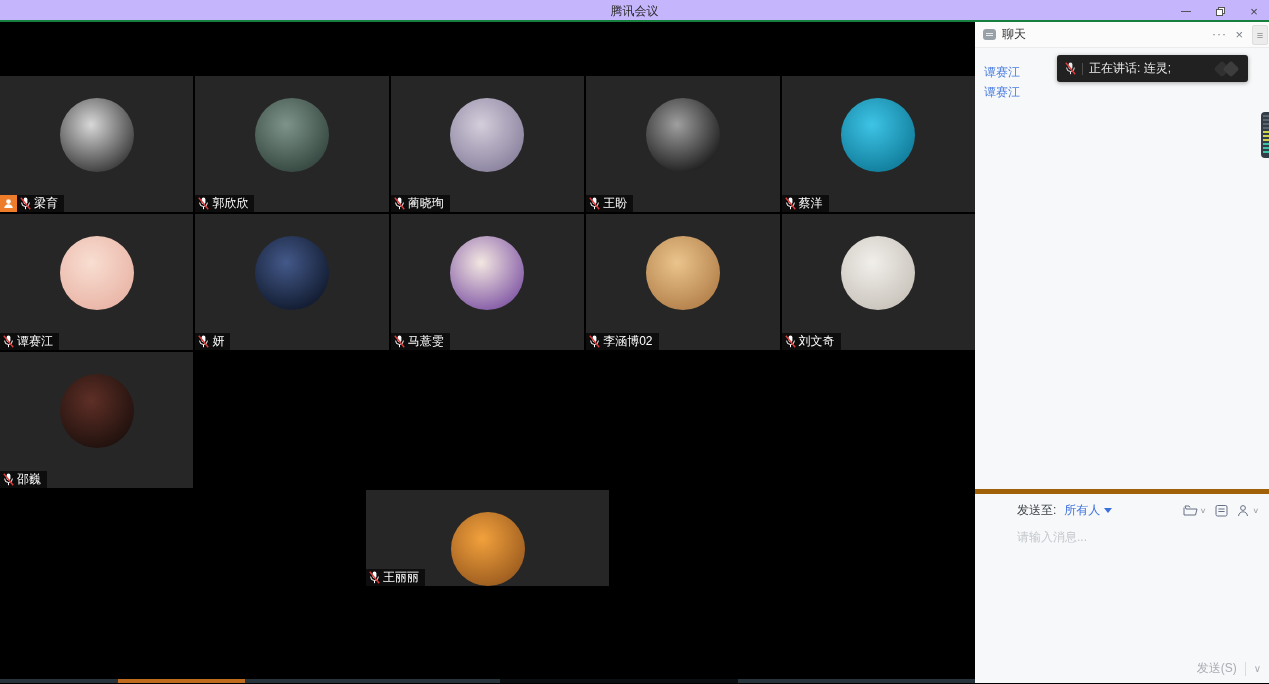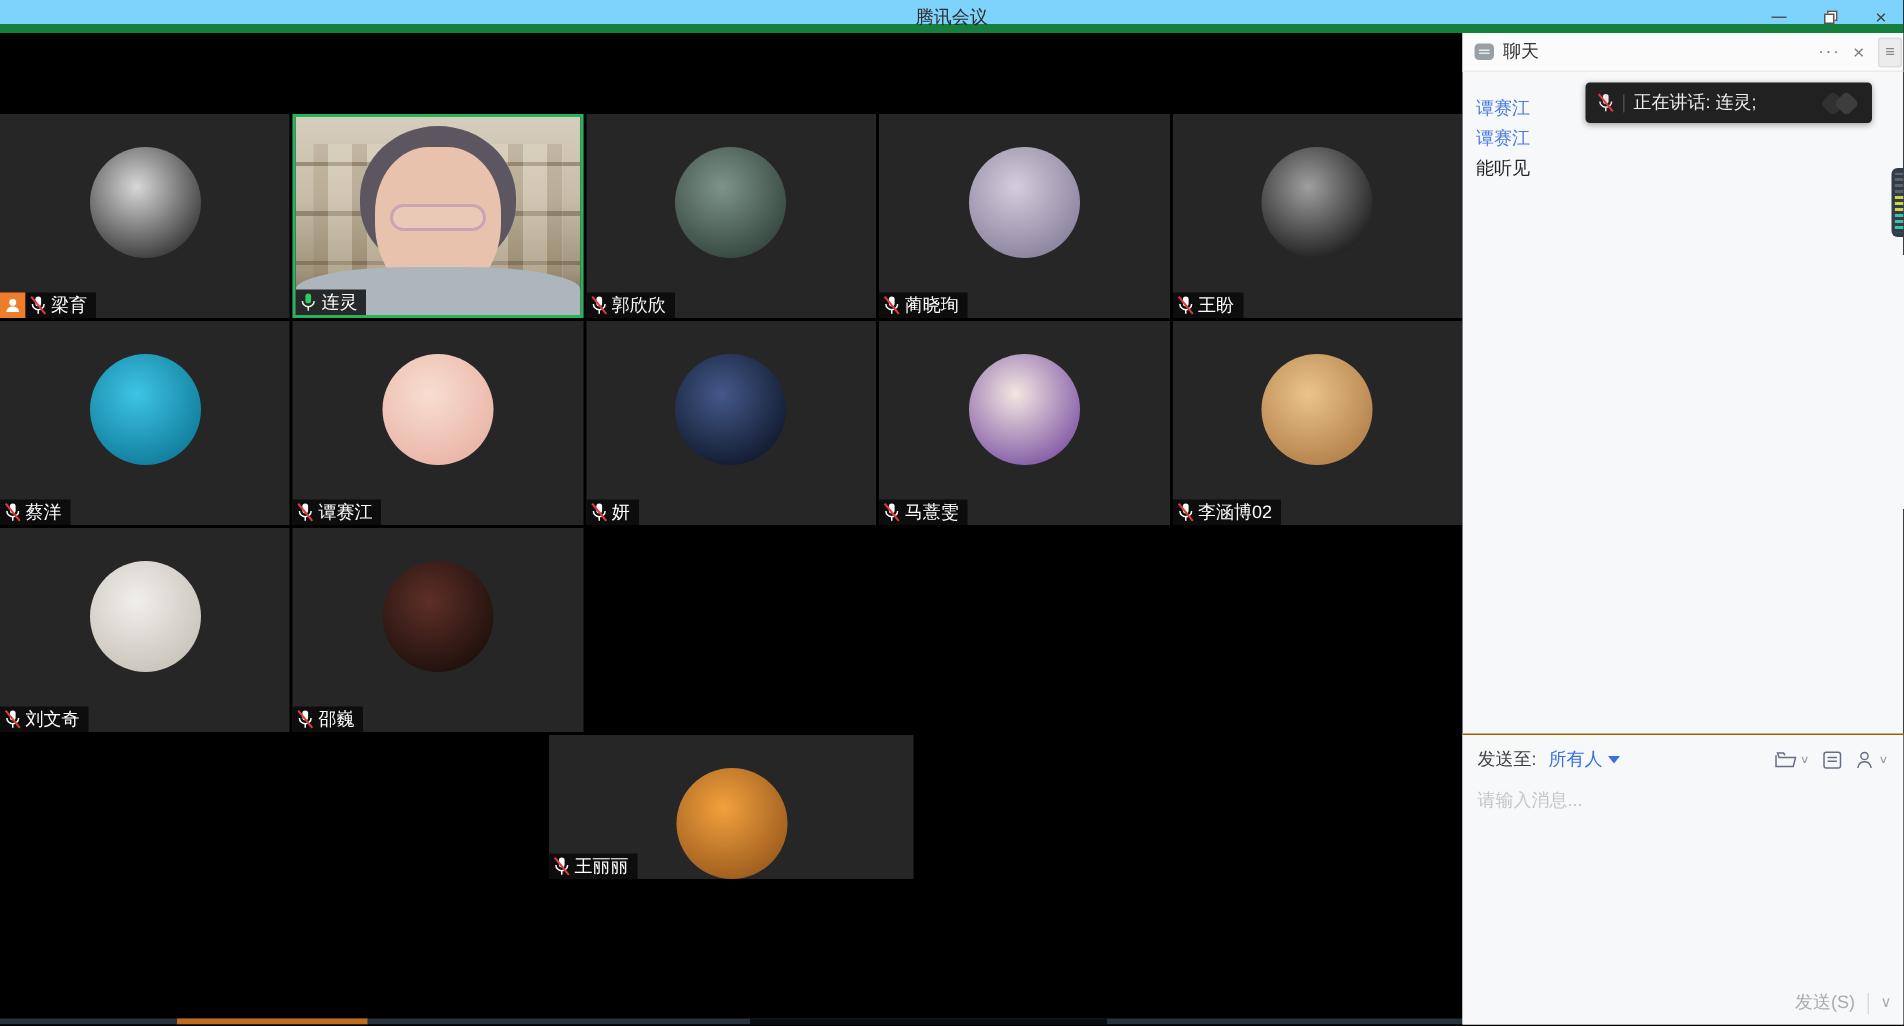--- a/index.html
+++ b/index.html
@@ -1,21 +1,21 @@
 <!DOCTYPE html>
 <html><head>
 <meta charset="utf-8">
 <style>
   * { margin:0; padding:0; box-sizing:border-box; }
   html,body { width:1269px; height:684px; overflow:hidden; background:#000;
               font-family:"Liberation Sans","DejaVu Sans",sans-serif; }
   .window { position:relative; width:1269px; height:684px; background:#000; }
 
   
-  .titlebar { position:relative; height:22px; background:#7dd3fc; border-bottom:6px solid #15803d; }
+  .titlebar { position:relative; height:22px; background:#c4b5fd; border-bottom:2px solid #15803d; }
   .titlebar .title { position:absolute; left:0; right:0; top:0; height:22px; line-height:22px;
                      text-align:center; font-size:12px; color:#2b2b2b; }
   .win-controls { position:absolute; right:6px; top:0; height:22px; display:flex; align-items:center; gap:16px; }
   .wc { width:18px; height:18px; display:flex; align-items:center; justify-content:center; cursor:pointer; }
   .wc-min { width:10px; height:1px; background:#555; }
   .wc-restore { position:relative; width:9px; height:9px; }
   .wc-restore .r1 { position:absolute; right:0; top:0; width:7px; height:7px; border:1px solid #555; background:#fff; }
   .wc-restore .r2 { position:absolute; left:0; bottom:0; width:7px; height:7px; border:1px solid #555; background:#fff; }
   .wc-close { font-size:13px; color:#444; line-height:1; }
 
@@ -94,21 +94,21 @@
   .logo-m i:last-child { left:11px; background:#424242; }
 
   .volume-meter { position:absolute; right:-4px; top:64px; width:12px; height:46px;
                   background:#323d47; border-radius:4px; padding:3px 2px; }
   .volume-meter .bars { width:100%; height:100%;
      background:linear-gradient(#5a646d 0 38%, #cbd44a 38% 68%, #3cc2a5 68% 100%);
      -webkit-mask:repeating-linear-gradient(#000 0 2px, #0000 2px 4px);
              mask:repeating-linear-gradient(#000 0 2px, #0000 2px 4px); }
 
   
-  .composer { position:relative; height:194px; background:#f7f8f9; border-top:1px solid #a16207; }
+  .composer { position:relative; height:194px; background:#f7f8f9; border-top:5px solid #a16207;padding-left:32px; }
   .send-to-row { display:flex; align-items:center; padding:8px 10px 0 10px; gap:8px; }
   .send-to-label { font-size:12px; color:#3c4046; }
   .send-to-value { display:flex; align-items:center; gap:4px; cursor:pointer; }
   .send-to-value span { font-size:12px; color:#3a6fe0; }
   .tri-down { width:0; height:0; border-left:4px solid transparent; border-right:4px solid transparent;
               border-top:5px solid #3a6fe0; }
   .composer-icons { margin-left:auto; display:flex; align-items:center; gap:9px; }
   .cicon { display:flex; align-items:center; gap:2px; cursor:pointer; color:#667085; }
   .chev { font-size:9px; color:#9aa0a6; transform:scaleY(.8); }
   .msg-input { padding:10px 10px 0 10px; font-size:12px; color:#c3c7cc; cursor:text; min-height:60px; }
@@ -156,44 +156,20 @@
         <svg class="mic" viewBox="0 0 11 13" width="11" height="13">
           <rect class="mic-body" x="3.6" y="0.6" width="3.8" height="6.6" rx="1.9" fill="#ffffff"></rect>
           <path class="mic-arc" d="M1.6 5.6a3.9 3.9 0 0 0 7.8 0" stroke="#ffffff" stroke-width="1" fill="none"></path>
           <line class="mic-stand" x1="5.5" y1="9.6" x2="5.5" y2="12.2" stroke="#ffffff" stroke-width="1"></line>
           <line class="slash" x1="0.8" y1="0.8" x2="10.2" y2="12.2" stroke="#e03a3a" stroke-width="1.4"></line>
         </svg>
         <span>梁育</span>
       </span>
     </div>
   </div>
-          <div class="tile speaking">
-
-    <div class="video-scene">
-      <div class="shelves"></div>
-              <div class="books"></div>
-      <div class="hair"></div>
-              <div class="face"></div>
-              <div class="glasses"></div>
-      <div class="mouth"></div>
-              <div class="body"></div>
-    </div>
-    <div class="label-row">
-
-      <span class="name-label">
-        <svg class="mic" viewBox="0 0 11 13" width="11" height="13">
-          <rect class="mic-body" x="3.6" y="0.6" width="3.8" height="6.6" rx="1.9" fill="#2ecc5e"></rect>
-          <path class="mic-arc" d="M1.6 5.6a3.9 3.9 0 0 0 7.8 0" stroke="#dff5e4" stroke-width="1" fill="none"></path>
-          <line class="mic-stand" x1="5.5" y1="9.6" x2="5.5" y2="12.2" stroke="#dff5e4" stroke-width="1"></line>
-
-        </svg>
-        <span>连灵</span>
-      </span>
-    </div>
-  </div>
           <div class="tile">
     <div class="avatar" style="background: radial-gradient(circle at 42% 36%, rgb(126, 148, 138) 0%, rgb(47, 65, 58) 85%);"></div>
 
     <div class="label-row">
 
       <span class="name-label">
         <svg class="mic" viewBox="0 0 11 13" width="11" height="13">
           <rect class="mic-body" x="3.6" y="0.6" width="3.8" height="6.6" rx="1.9" fill="#ffffff"></rect>
           <path class="mic-arc" d="M1.6 5.6a3.9 3.9 0 0 0 7.8 0" stroke="#ffffff" stroke-width="1" fill="none"></path>
           <line class="mic-stand" x1="5.5" y1="9.6" x2="5.5" y2="12.2" stroke="#ffffff" stroke-width="1"></line>
@@ -376,21 +352,20 @@
         <span class="htitle">聊天</span>
         <span class="hbtn more">···</span>
         <span class="hbtn close">×</span>
         <span class="menu-box">≡</span>
       </div>
 
       <div class="chat-body">
         <div class="messages">
             <div class="msg-sender">谭赛江</div>
             <div class="msg-sender">谭赛江</div>
-            <div class="msg-text">能听见</div>
           </div>
 
         <div class="speak-banner">
           <svg class="mic" viewBox="0 0 11 13" width="11" height="13">
             <rect x="3.6" y="0.6" width="3.8" height="6.6" rx="1.9" fill="#e8e8e8"></rect>
             <path d="M1.6 5.6a3.9 3.9 0 0 0 7.8 0" stroke="#e8e8e8" stroke-width="1" fill="none"></path>
             <line x1="5.5" y1="9.6" x2="5.5" y2="12.2" stroke="#e8e8e8" stroke-width="1"></line>
             <line x1="0.8" y1="0.8" x2="10.2" y2="12.2" stroke="#e03a3a" stroke-width="1.4"></line>
           </svg>
           <span class="divider"></span>

